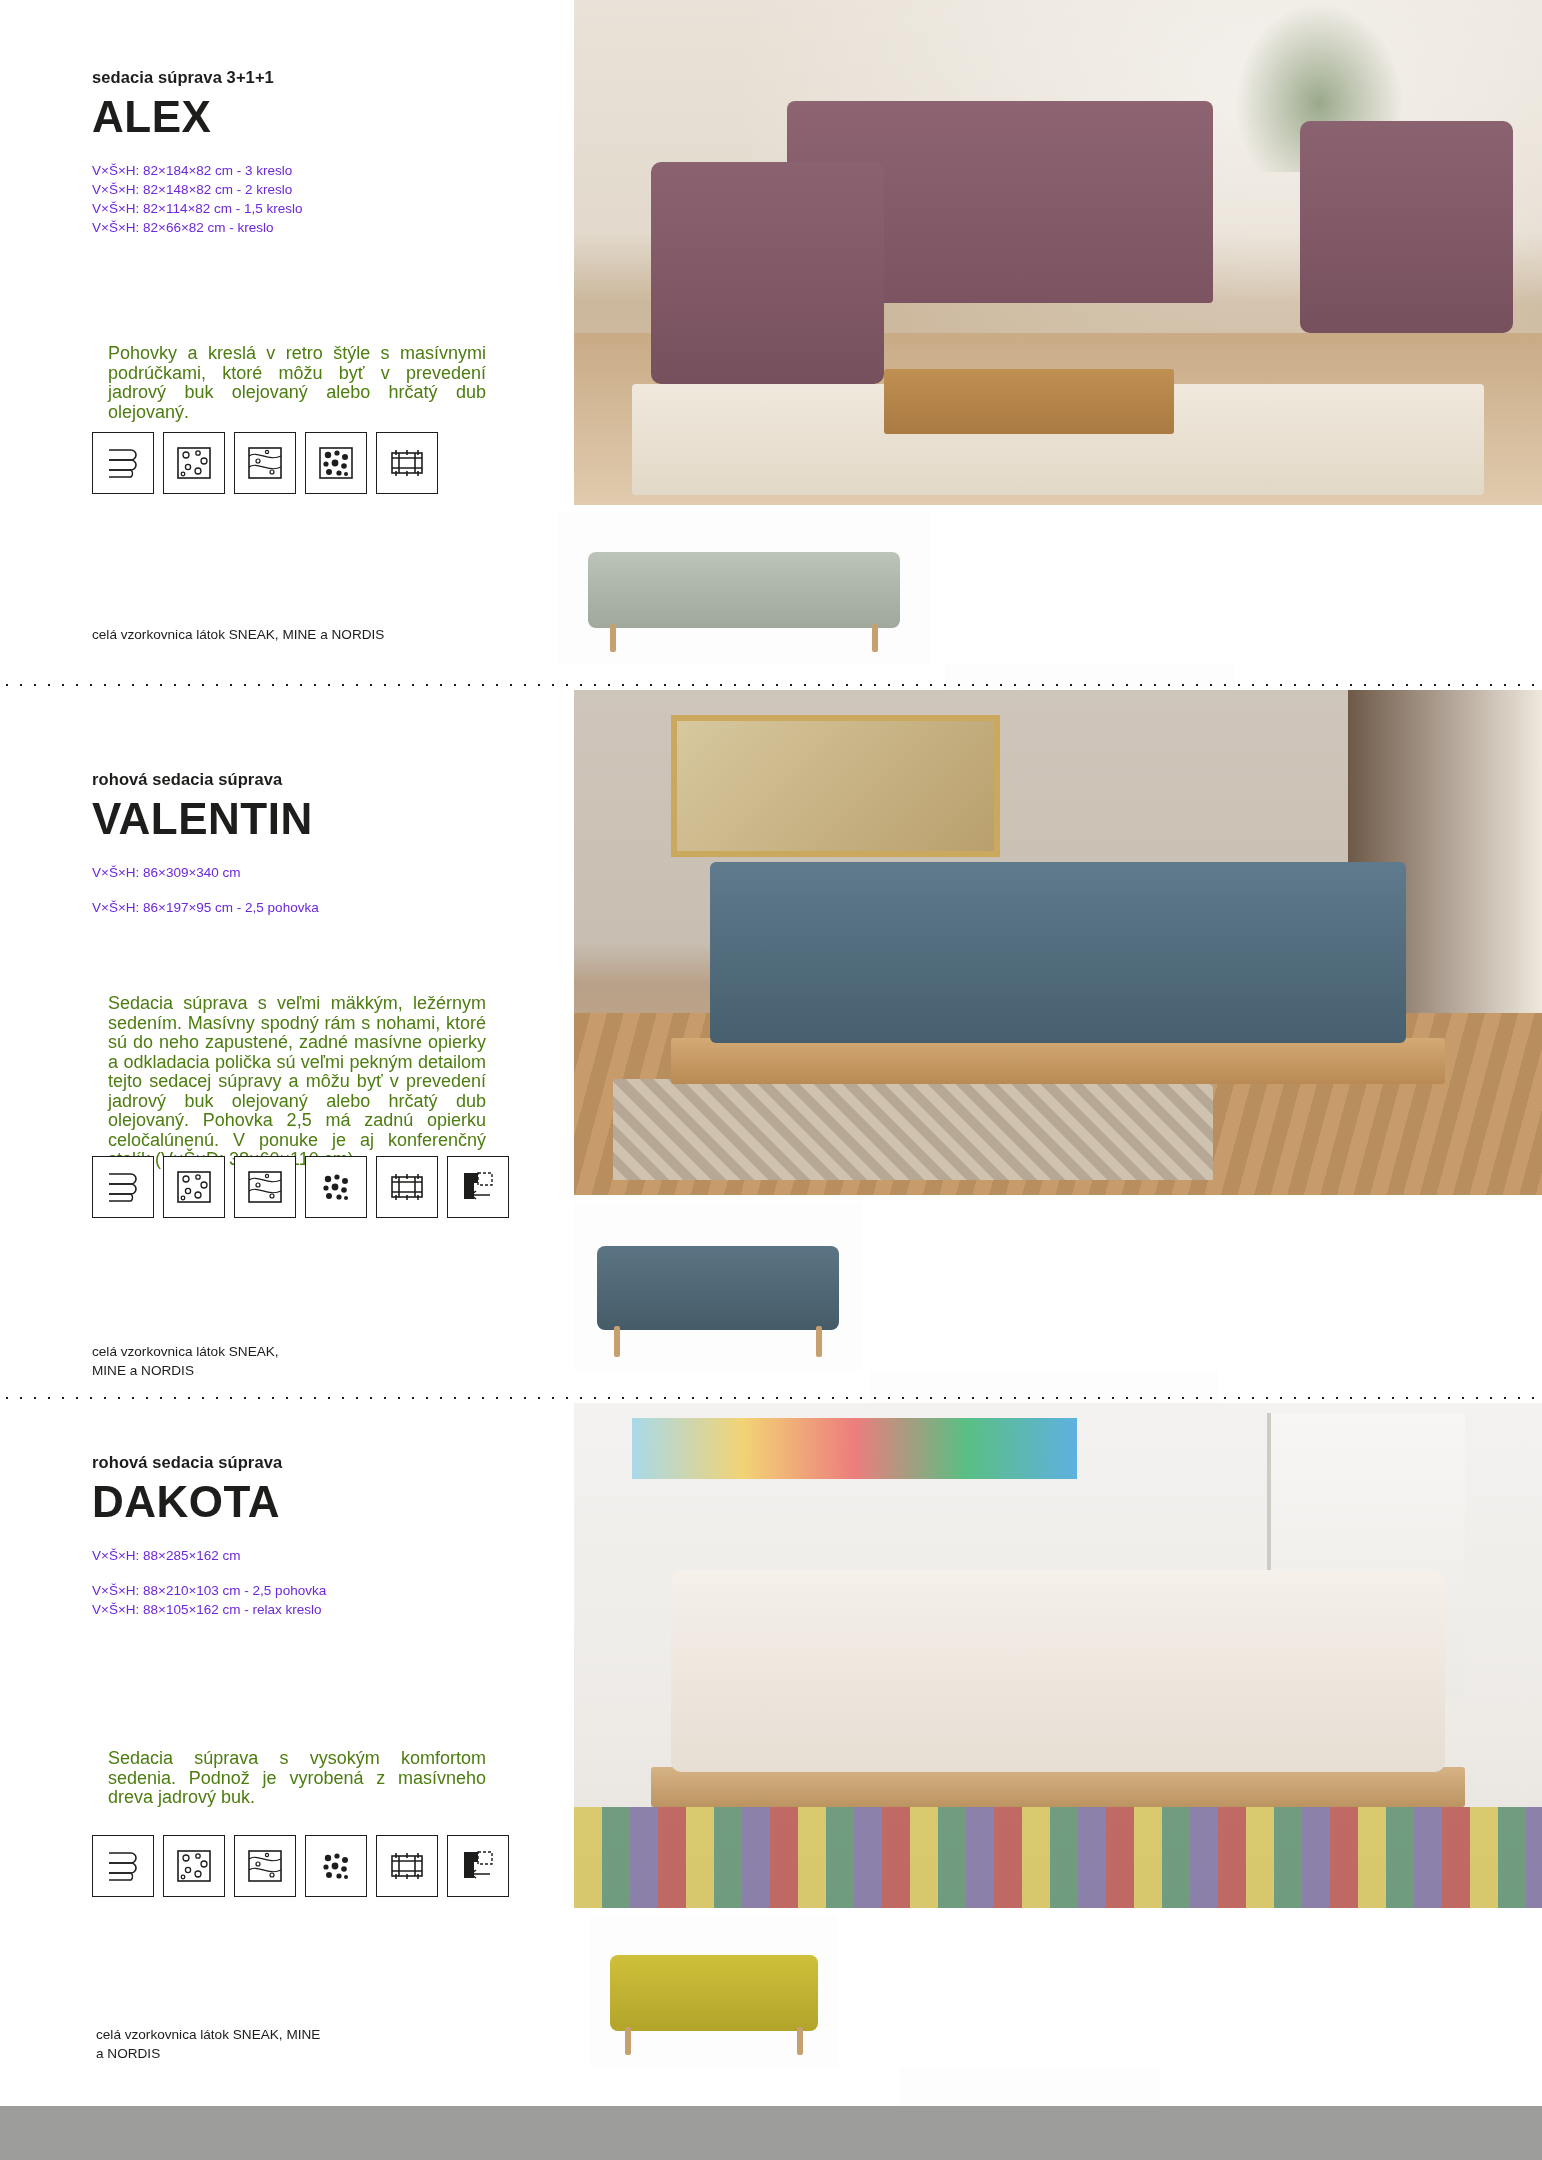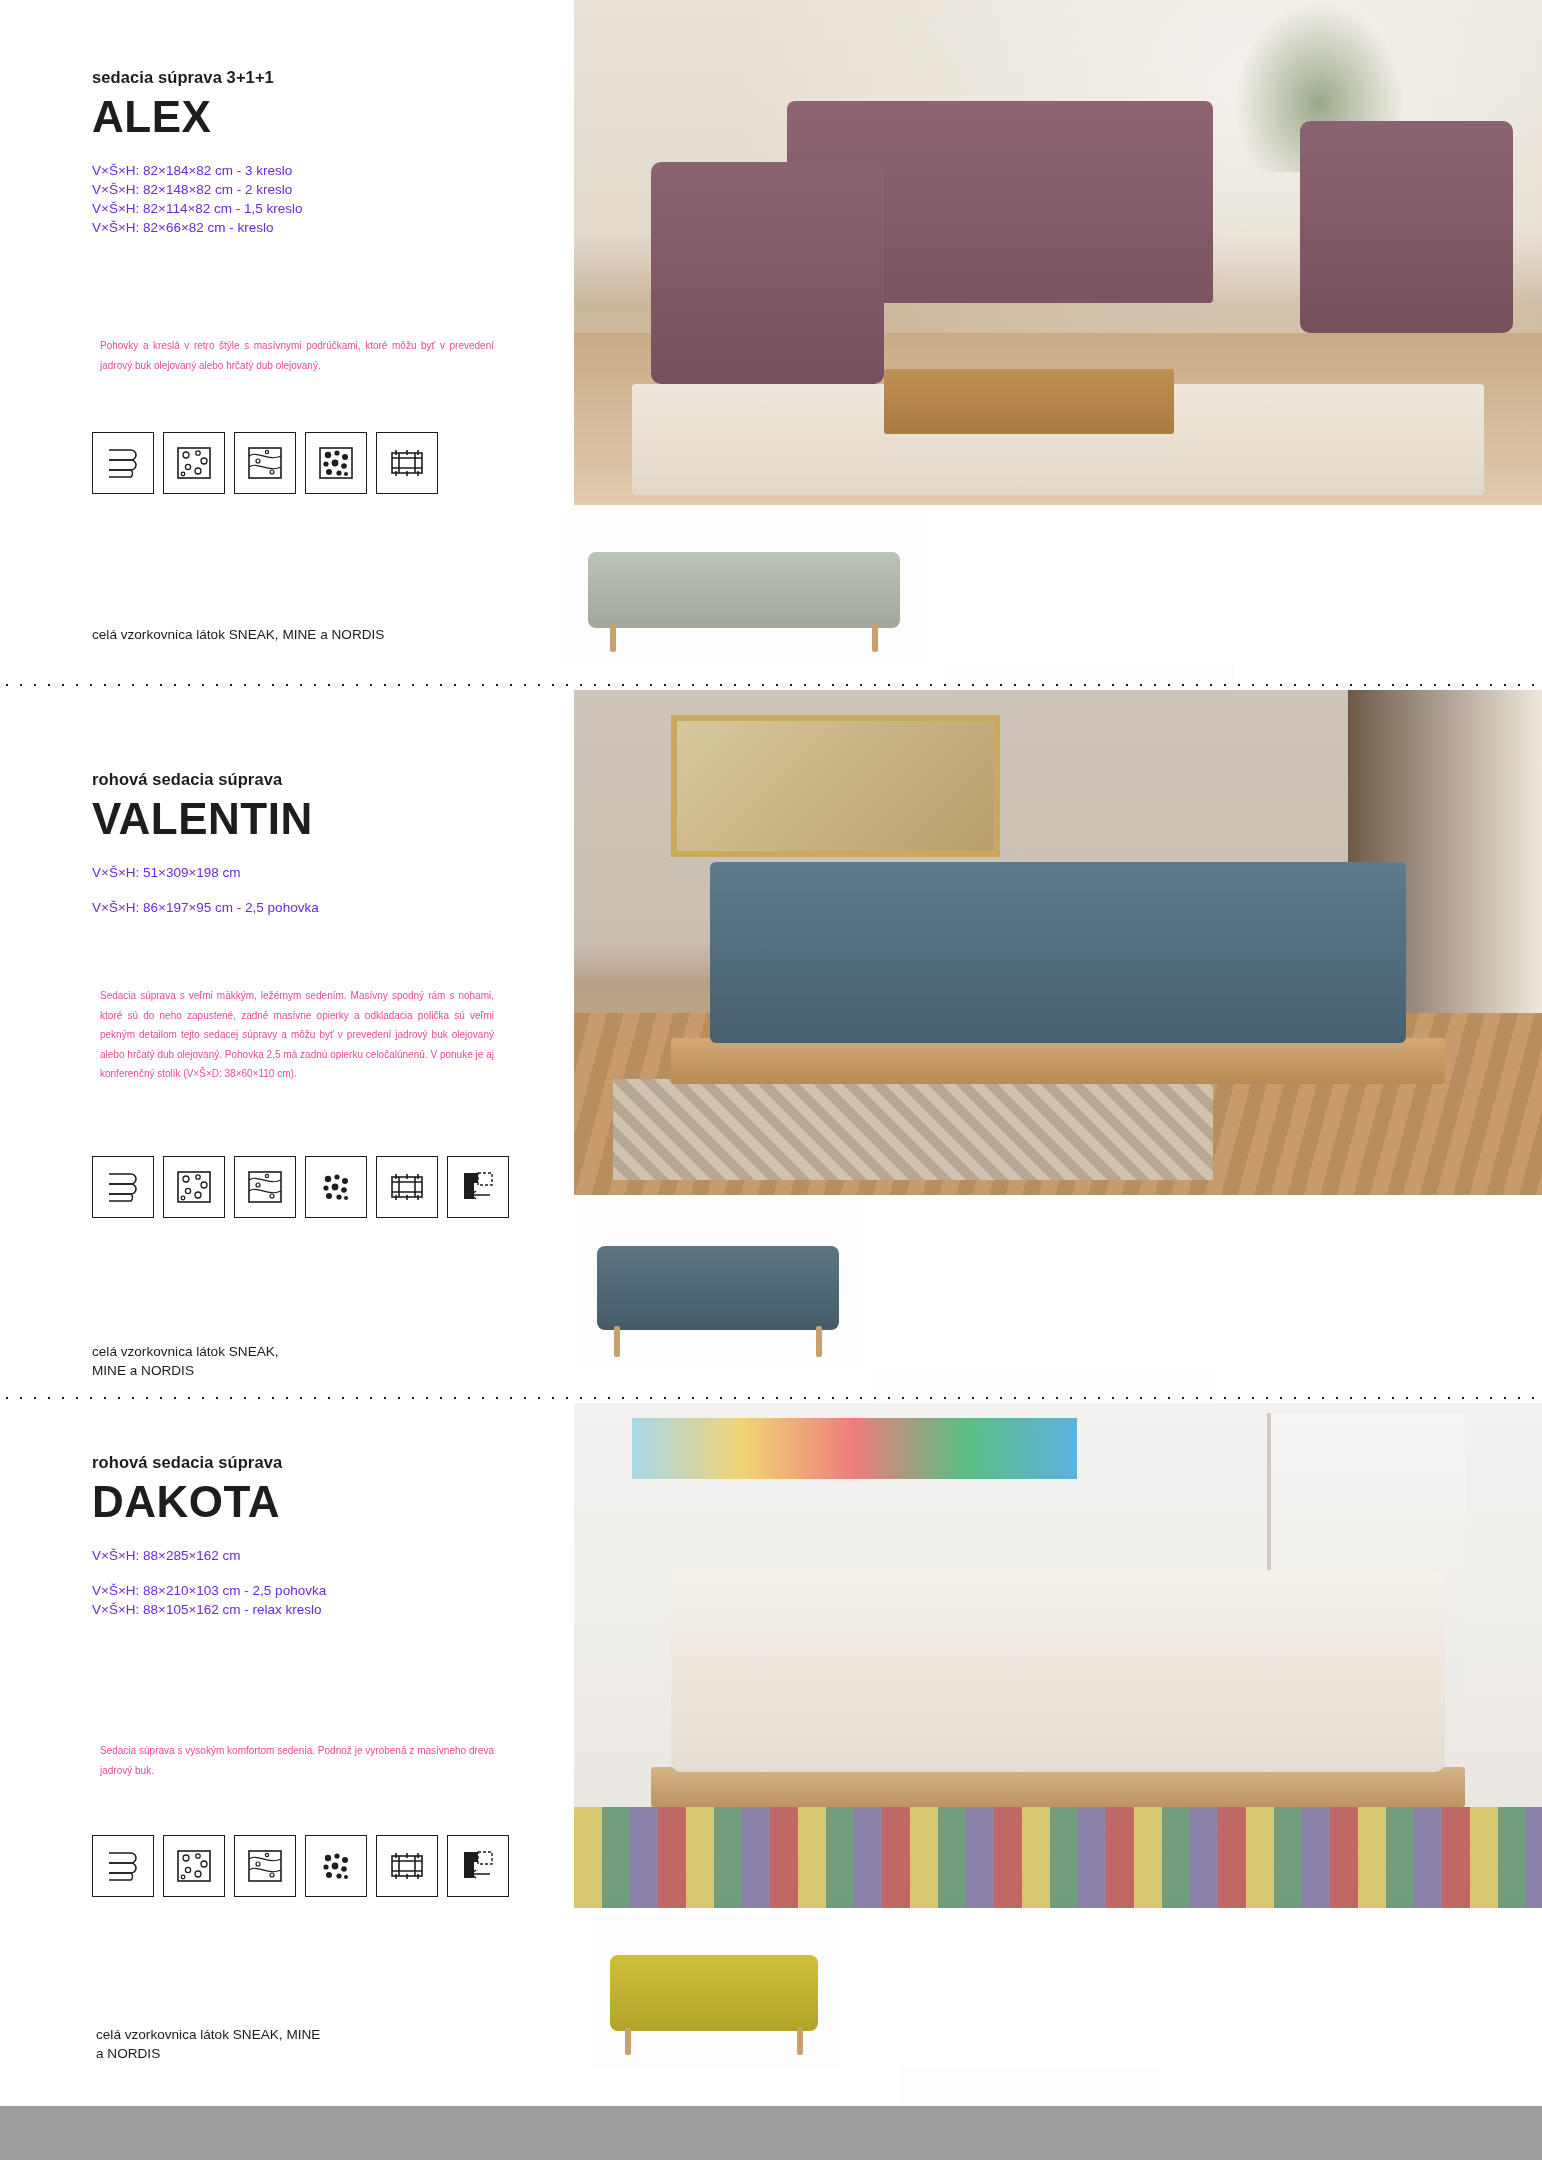--- a/index.html
+++ b/index.html
@@ -7,21 +7,21 @@
 
   .page{position:relative;width:1542px;height:2160px;background:#fff;}
 
   
   .section{position:absolute;left:0;width:1542px;}
   .txtcol{position:absolute;left:92px;width:410px;}
 
   .eyebrow{font-size:16.5px;font-weight:bold;letter-spacing:.1px;color:#1d1d1b;margin:0 0 8px 0;}
   .title{font-size:44px;font-weight:bold;letter-spacing:.5px;color:#1d1d1b;margin:0 0 22px 0;line-height:1;}
   .dims{font-size:13.5px;line-height:19px;color:#6d28d9;margin:0;}
-  .desc{font-size:10px;line-height:19.5px;color:#ec4899;text-align:justify;margin:8px;}
+  .desc{font-size:18px;line-height:19.5px;color:#4d7c0f;text-align:justify;margin:16px;}
   .fabricnote{font-size:13.6px;line-height:19px;color:#1d1d1b;margin:0;}
 
   
   .icons{display:flex;flex-wrap:wrap;gap:9px;width:420px;}
   .ibox{width:62px;height:62px;border:1.6px solid #1d1d1b;box-sizing:border-box;display:flex;align-items:center;justify-content:center;background:#fff;}
   .ibox svg{display:block;}
 
   
   .img{position:absolute;overflow:hidden;background:#ddd;}
 
@@ -205,21 +205,21 @@
     </div>
   </div>
 
   <div class="sep" style="top:684px;"></div>
 
   <div class="section" style="top:690px;height:700px;">
 
     <div class="txtcol" style="top:80px;">
       <div class="eyebrow">rohová sedacia súprava</div>
       <div class="title">VALENTIN</div>
-      <pre class="dims" style="font-family:'Liberation Sans',sans-serif;margin:0 0 16px 0;white-space:pre-wrap;">V×Š×H: 51×309×198 cm</pre>
+      <pre class="dims" style="font-family:'Liberation Sans',sans-serif;margin:0 0 16px 0;white-space:pre-wrap;">V×Š×H: 86×309×340 cm</pre>
       <pre class="dims" style="font-family:'Liberation Sans',sans-serif;margin:0;white-space:pre-wrap;">V×Š×H: 86×197×95 cm - 2,5 pohovka</pre>
     </div>
 
     <div class="txtcol" style="top:288px;">
       <p class="desc">Sedacia súprava s veľmi mäkkým, ležérnym sedením. Masívny spodný rám s nohami, ktoré sú do neho zapustené, zadné masívne opierky a odkladacia polička sú veľmi pekným detailom tejto sedacej súpravy a môžu byť v prevedení jadrový buk olejovaný alebo hrčatý dub olejovaný. Pohovka 2,5 má zadnú opierku celočalúnenú. V ponuke je aj konferenčný stolík (V×Š×D: 38×60×110 cm).</p>
     </div>
 
     <div class="txtcol" style="top:466px;">
       <div class="icons">
         <div class="ibox">

